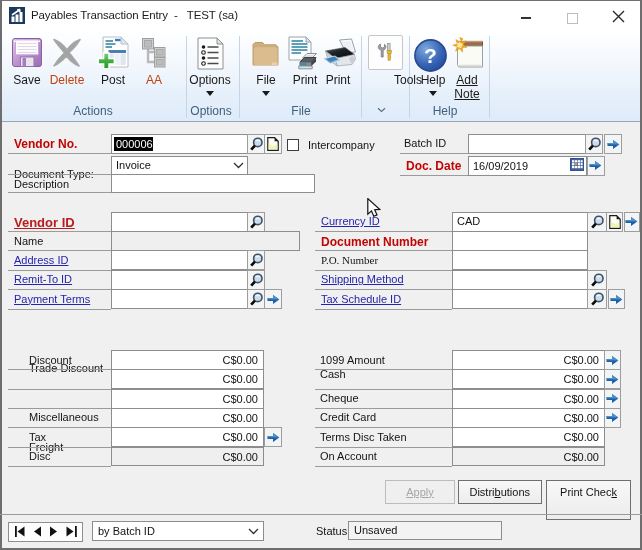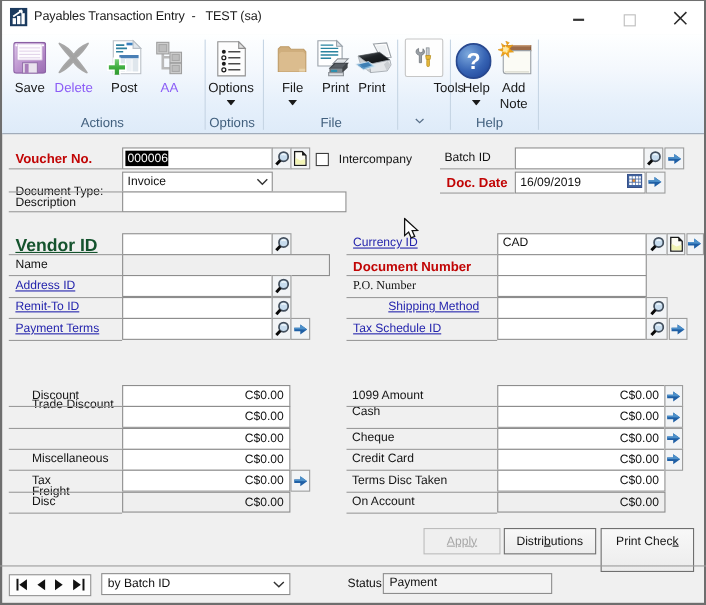--- a/index.html
+++ b/index.html
@@ -2,34 +2,34 @@
 <html><head>
 <meta charset="utf-8">
 <style>
 html,body{margin:0;padding:0;}
 body{width:642px;height:550px;position:relative;overflow:hidden;
   font-family:"Liberation Sans",sans-serif;background:#f0f0f0;}
 .abs{position:absolute;}
 .lbl{position:absolute;font-size:11px;color:#141414;white-space:nowrap;}
 .red{color:#c10505;font-weight:bold;font-size:12px;}
 .link{color:#2424ad;text-decoration:underline;}
-.redu{color:#14532d;font-weight:bold;font-size:16px;text-decoration:underline;}
+.redu{color:#b91c1c;font-weight:bold;font-size:13px;text-decoration:underline;}
 .inp{position:absolute;background:#fff;border:1px solid #8d8d8d;box-sizing:border-box;
   font-size:11px;color:#111;}
 .ro{background:#efefef;}
 .cell{position:absolute;background:#f2f4f6;border:1px solid #9d9d9d;box-sizing:border-box;
   display:flex;align-items:center;justify-content:center;}
 .hline{position:absolute;height:1px;background:#9b9b9b;}
 .txt{position:absolute;font-size:11px;color:#111;white-space:nowrap;}
 .btn{position:absolute;box-sizing:border-box;border:1px solid #6f6f6f;
   background:linear-gradient(#f8f8f8,#ececec);font-size:11px;color:#141414;
   text-align:center;padding-top:5px;}
 .gl{position:absolute;font-size:12px;color:#42607e;white-space:nowrap;}
 .il{position:absolute;font-size:12px;color:#1a1a1a;white-space:nowrap;text-align:center;}
-.dis{color:#8b5cf6;}
+.dis{color:#c2410c;}
 .sep{position:absolute;width:1px;background:#c6d5e4;}
 </style>
 </head>
 <body>
 
 <div class="abs" style="left:0;top:0;width:642px;height:1px;background:#707070"></div>
 <div class="abs" style="left:0;top:0;width:2px;height:550px;background:#6e6e6e"></div>
 <div class="abs" style="left:640px;top:0;width:2px;height:550px;background:#6e6e6e"></div>
 <div class="abs" style="left:0;top:548px;width:642px;height:2px;background:#6e6e6e"></div>
 
@@ -77,21 +77,21 @@
 <svg class="abs" style="left:262px;top:91px" width="8" height="5" viewBox="0 0 8 5">
     <path d="M0 0 L8 0 L4 5 Z" fill="#1a1a1a"></path>
   </svg>
 <div class="il" style="left:305px;top:73px;transform:translateX(-50%);">Print</div>
 <div class="il" style="left:338px;top:73px;transform:translateX(-50%);">Print</div>
 <div class="il" style="left:408px;top:73px;transform:translateX(-50%);">Tools</div>
 <div class="il" style="left:433px;top:73px;transform:translateX(-50%);">Help</div>
 <svg class="abs" style="left:429px;top:91px" width="8" height="5" viewBox="0 0 8 5">
     <path d="M0 0 L8 0 L4 5 Z" fill="#1a1a1a"></path>
   </svg>
-<div class="il" style="left:467px;top:73px;transform:translateX(-50%);">Add<br>Note</div>
+<div class="il" style="left:467px;top:73px;transform:translateX(-50%);text-decoration:underline;">Add<br>Note</div>
 
 <svg class="abs" style="left:12px;top:38px" width="30" height="29" viewBox="0 0 30 29">
  <defs>
       <linearGradient id="pur" x1="0" y1="0" x2="1" y2="1">
   <stop offset="0" stop-color="#dfc8ea"></stop>
         <stop offset="0.5" stop-color="#bc93cf"></stop>
         <stop offset="1" stop-color="#9a6cb2"></stop>
       </linearGradient>
     </defs>
  <rect x="0.5" y="0.5" width="29" height="28" rx="2.5" fill="url(#pur)" stroke="#8a5fa3"></rect>
@@ -253,21 +253,21 @@
     <rect x="2" y="8" width="2.4" height="2.2"></rect>
           <rect x="5" y="8" width="2.4" height="2.2"></rect>
           <rect x="8" y="8" width="2.4" height="2.2"></rect>
           <rect x="11" y="8" width="1.6" height="2.2"></rect>
    </g>
    <rect x="5" y="5.1" width="2.4" height="2.2" fill="#e8923a"></rect>
   </g>
  </defs>
 </svg>
 
-<div class="lbl red" style="left:14px;top:137px;">Voucher No.</div>
+<div class="lbl red" style="left:14px;top:137px;">Vendor No.</div>
 <div class="hline" style="left:8px;top:153px;width:103px;"></div>
 <div class="inp" style="left:111px;top:134px;width:137px;height:20px;"></div>
 <div class="abs" style="left:114px;top:137px;width:39px;height:14px;background:#000;"></div>
 <div class="abs" style="left:116px;top:138px;font-size:11px;color:#fff;">000006</div>
 <div class="cell" style="left:247px;top:134px;width:18px;height:20px;">
     <svg width="13" height="14" viewBox="0 0 13 14">
       <use href="#mag"></use>
     </svg>
   </div>
 <div class="cell" style="left:264px;top:134px;width:18px;height:20px;">
@@ -352,21 +352,21 @@
   </div>
 <div class="cell" style="left:264px;top:289.2px;width:18px;height:19.9px;">
     <svg width="13" height="11" viewBox="0 0 13 11">
       <use href="#barrow"></use>
     </svg>
   </div>
 
 <div class="lbl link" style="left:321px;top:215px;">Currency ID</div>
 <div class="lbl red" style="left:321px;top:234.5px;">Document Number</div>
 <div class="lbl" style="left:321px;top:254px;font-family:Liberation Serif, serif;">P.O. Number</div>
-<div class="lbl link" style="left:321px;top:273.4px;margin-left:32px;">Shipping Method</div>
+<div class="lbl link" style="left:321px;top:273.4px;">Shipping Method</div>
 <div class="lbl link" style="left:321px;top:292.8px;">Tax Schedule ID</div>
 <div class="hline" style="left:315px;top:231px;width:137px;"></div>
 <div class="hline" style="left:315px;top:250.4px;width:137px;"></div>
 <div class="hline" style="left:315px;top:269.8px;width:137px;"></div>
 <div class="hline" style="left:315px;top:289.2px;width:137px;"></div>
 <div class="hline" style="left:315px;top:308.6px;width:137px;"></div>
 <div class="inp" style="left:452px;top:211.5px;width:136px;height:20px;"></div>
 <div class="txt" style="left:457px;top:215px;">CAD</div>
 <div class="cell" style="left:587px;top:211.5px;width:20px;height:20px;">
     <svg width="13" height="14" viewBox="0 0 13 14">
@@ -484,13 +484,13 @@
  <path d="M52.5 0.5 L52.5 10.5 L59.5 5.5 Z" fill="#111"></path>
  <rect x="61" y="0" width="1.8" height="11" fill="#111"></rect>
 </svg>
 <div class="inp" style="left:92px;top:521px;width:172px;height:20px;"></div>
 <div class="txt" style="left:98px;top:525px;">by Batch ID</div>
 <svg class="abs" style="left:248px;top:528px" width="11" height="7" viewBox="0 0 11 7">
     <path d="M1 1 L5.5 5.5 L10 1" stroke="#333" stroke-width="1.3" fill="none"></path>
   </svg>
 <div class="txt" style="left:316px;top:525px;">Status</div>
 <div class="inp ro" style="left:348px;top:521px;width:154px;height:19px;background:#f3f3f3;"></div>
-<div class="txt" style="left:354px;top:524px;">Payment</div>
+<div class="txt" style="left:354px;top:524px;">Unsaved</div>
 
 </body></html>

